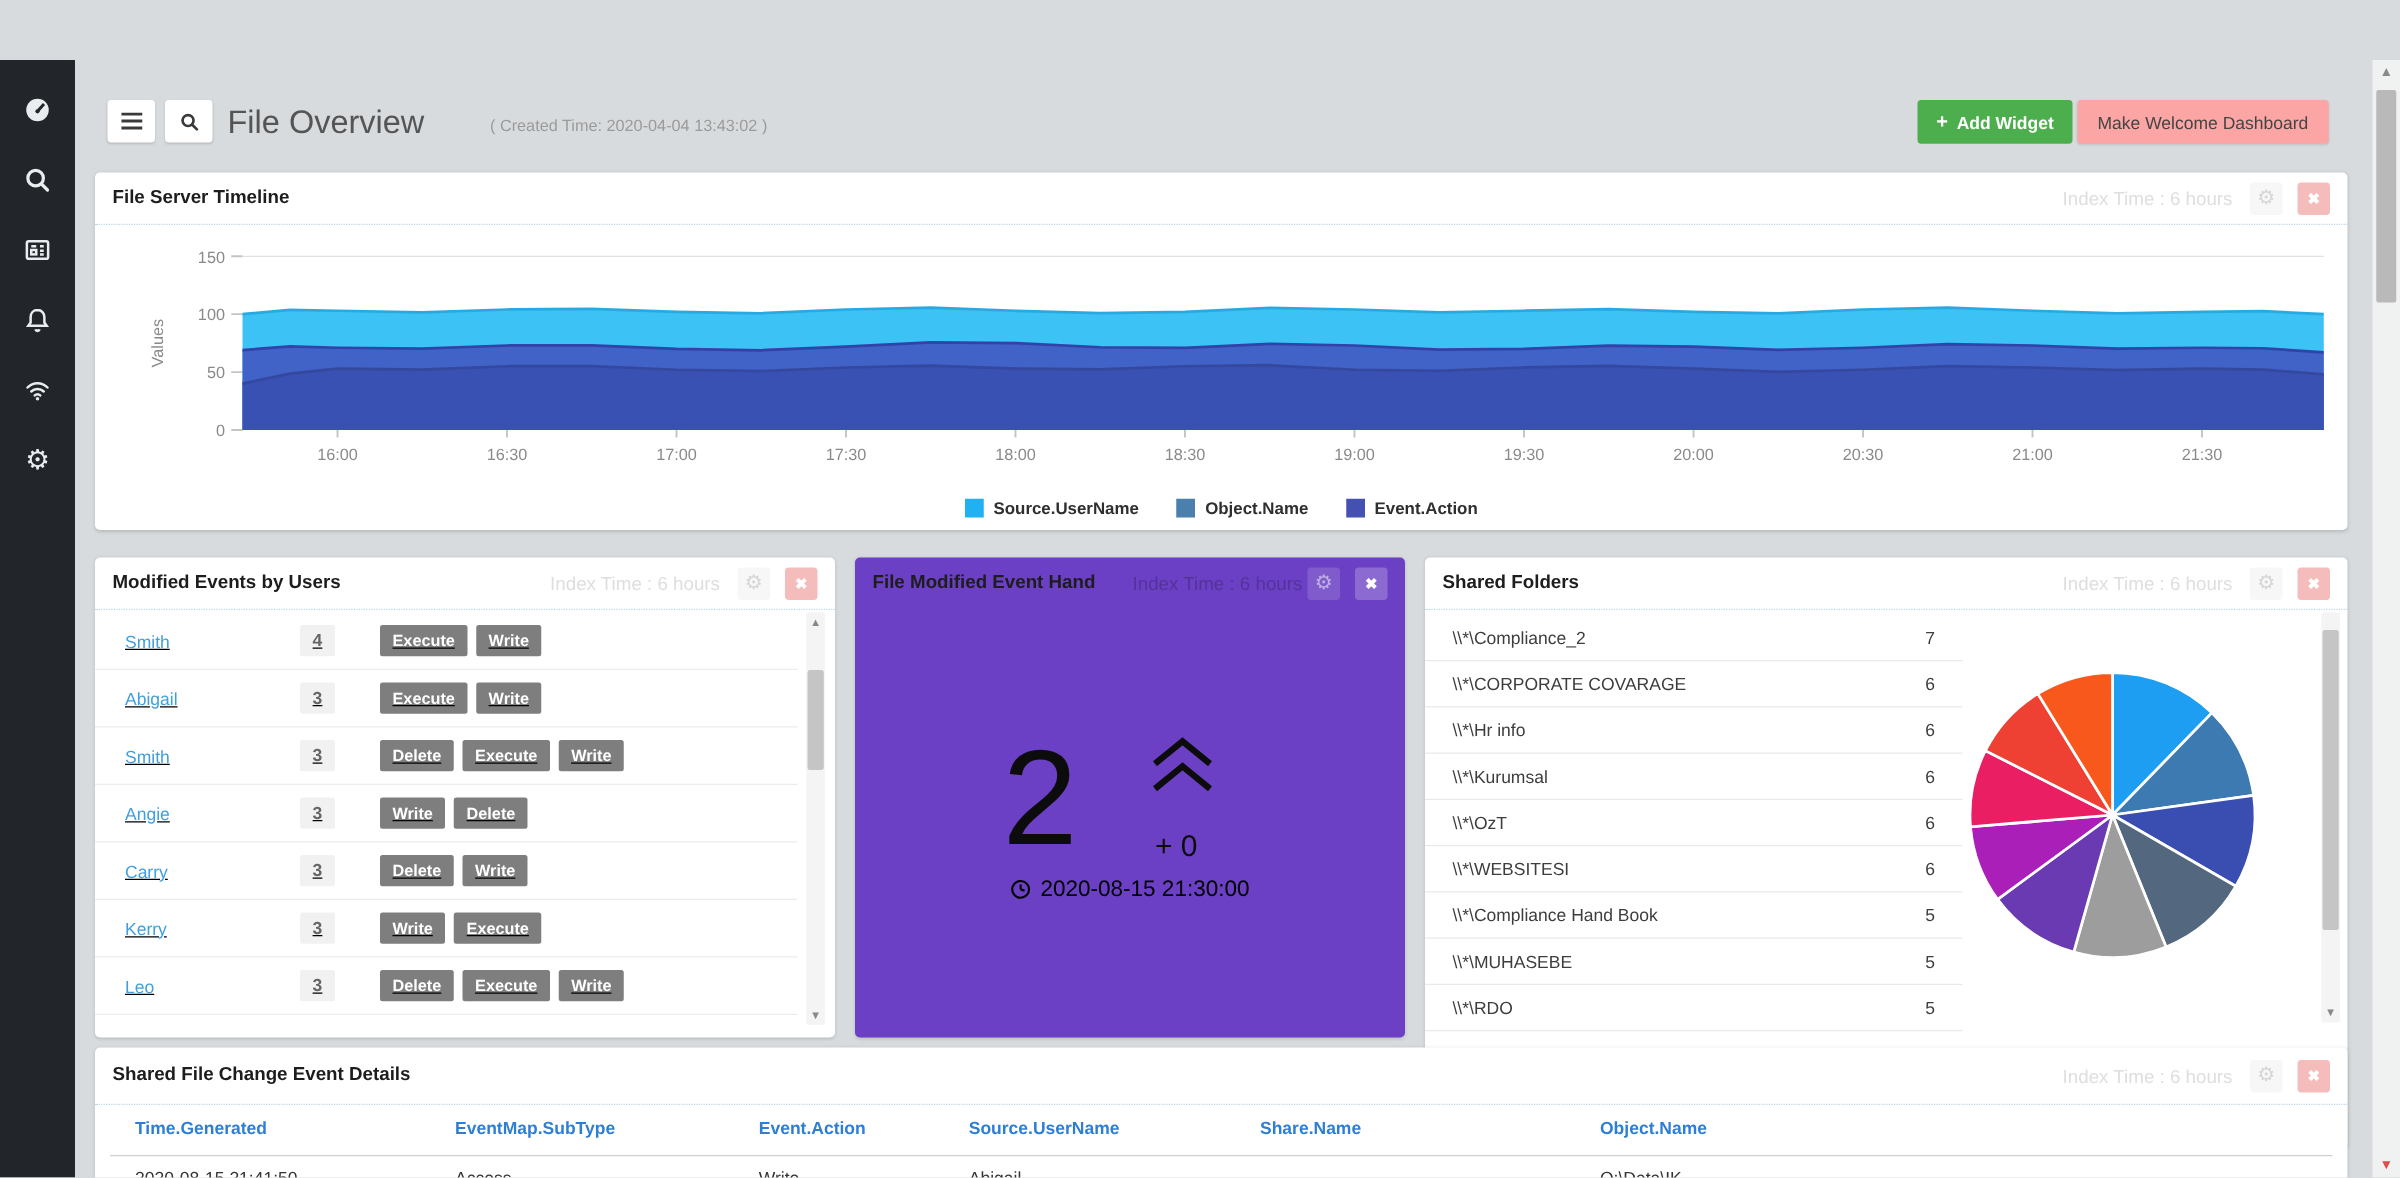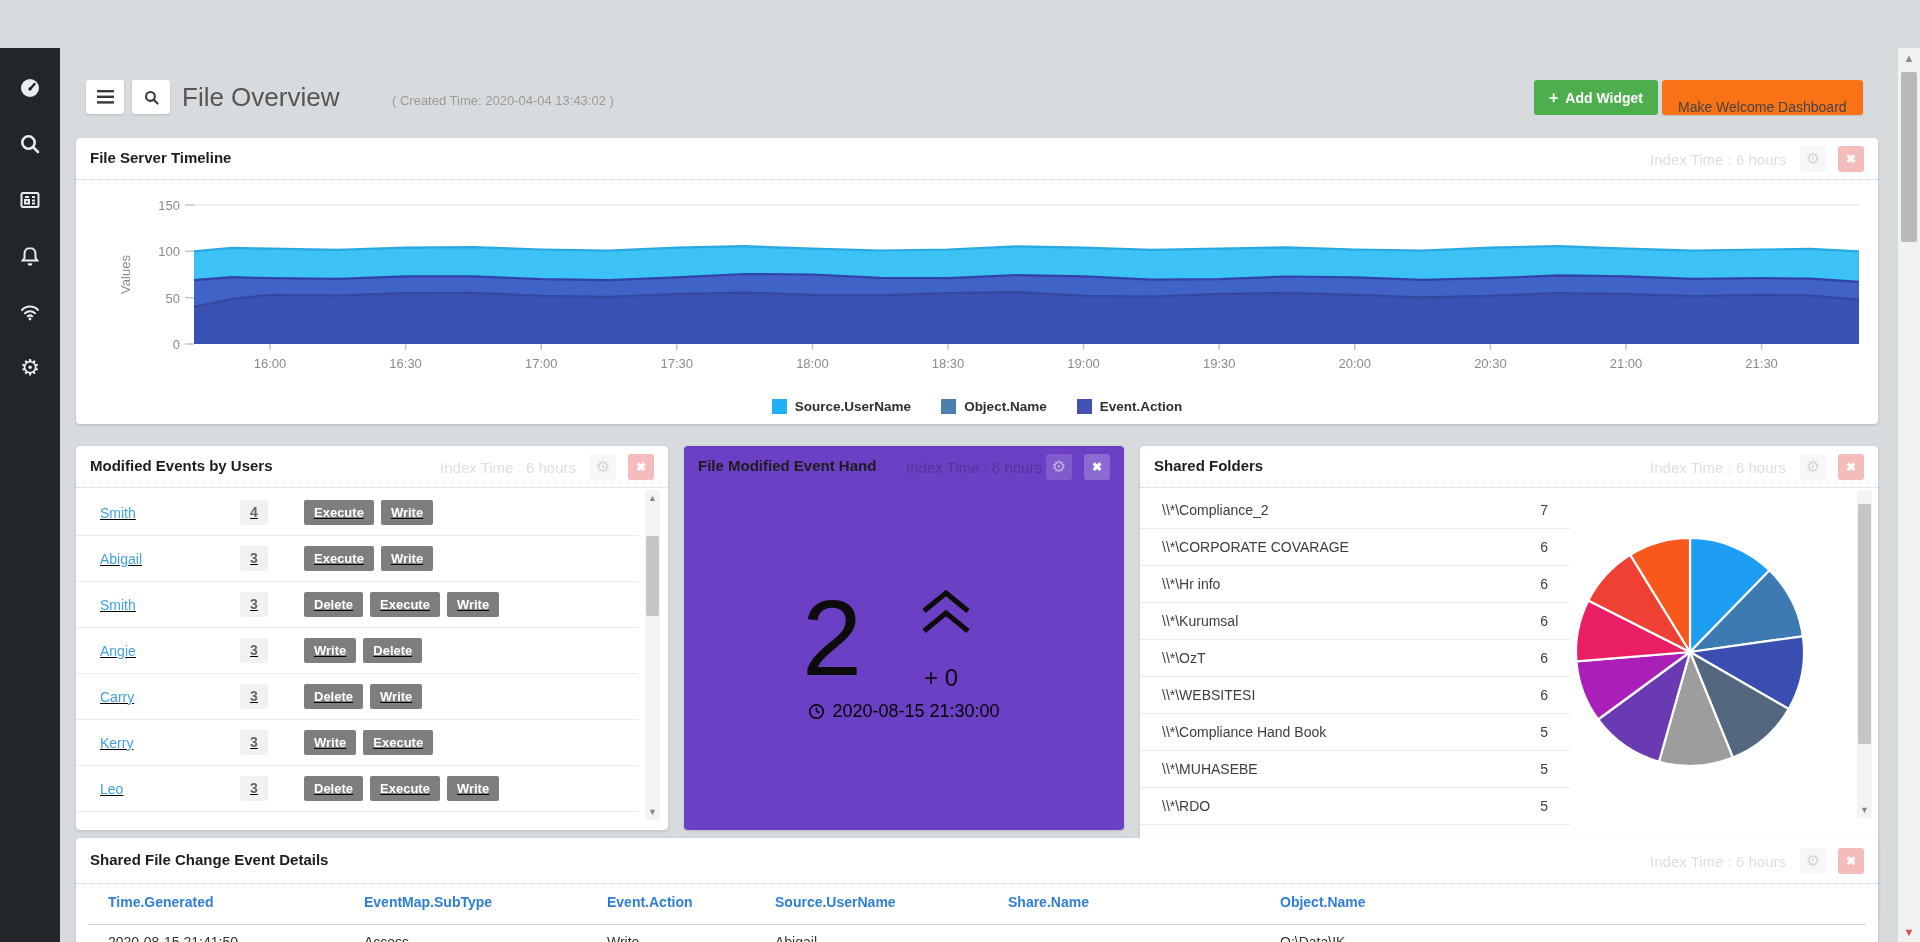--- a/index.html
+++ b/index.html
@@ -19,21 +19,21 @@
   
   #pagebar{position:absolute;right:0;top:48px;width:22px;height:894px;background:#f0f1f1;z-index:40;}
   #pagebar .up{position:absolute;top:4px;left:0;width:22px;text-align:center;color:#8a8a8a;font-size:11px;}
   #pagebar .thumb{position:absolute;top:24px;left:3px;width:16px;height:170px;background:#b9b9b9;border-radius:2px;}
   #pagebar .dn{position:absolute;bottom:4px;left:0;width:22px;text-align:center;color:#e04b4b;font-size:11px;}
   
   .hbtn{position:absolute;top:80px;width:38px;height:34px;background:#fff;border-radius:3px;box-shadow:0 1px 2px rgba(0,0,0,.15);display:flex;align-items:center;justify-content:center;cursor:pointer;}
   #pg-title{position:absolute;left:182px;top:82px;font-size:26px;color:#555;}
   #pg-created{position:absolute;left:392px;top:93px;font-size:13px;color:#9b9b9b;}
   #btn-add{position:absolute;left:1534px;top:80px;height:35px;background:#4cae4c;border-radius:3px;color:#fff;font-size:14px;font-weight:bold;display:flex;align-items:center;padding:0 15px;gap:7px;cursor:pointer;}
-  #btn-welcome{position:absolute;left:1662px;top:80px;height:35px;background:#f97316;border-radius:3px;color:#444;font-size:14px;display:flex;align-items:flex-end;padding:0 16px;box-shadow:0 1px 2px rgba(0,0,0,.12);cursor:pointer;}
+  #btn-welcome{position:absolute;left:1662px;top:80px;height:35px;background:#fca5a5;border-radius:3px;color:#444;font-size:14px;display:flex;align-items:center;padding:0 16px;box-shadow:0 1px 2px rgba(0,0,0,.12);cursor:pointer;}
   
   .widget{position:absolute;background:#fff;border-radius:4px;box-shadow:0 1px 3px rgba(0,0,0,.15);}
   .wtitle{position:absolute;left:14px;top:11px;font-size:15px;font-weight:bold;color:#1d1d1d;white-space:nowrap;}
   .windex{position:absolute;top:13px;right:92px;font-size:15px;color:#dedede;white-space:nowrap;}
   .wbtn{position:absolute;top:8px;width:26px;height:26px;border-radius:3px;text-align:center;line-height:26px;cursor:pointer;}
   .wgear{right:52px;background:#f7f7f7;color:#d6d6d6;font-size:16px;}
   .wclose{right:14px;background:#f5bcbc;color:#fff;font-size:12px;font-weight:bold;}
   .wdot{position:absolute;left:0;right:0;top:41px;border-top:1px dotted #bcd9e6;}
   #w-timeline{left:76px;top:138px;width:1802px;height:286px;}
   #w-users{left:76px;top:446px;width:592px;height:384px;}

